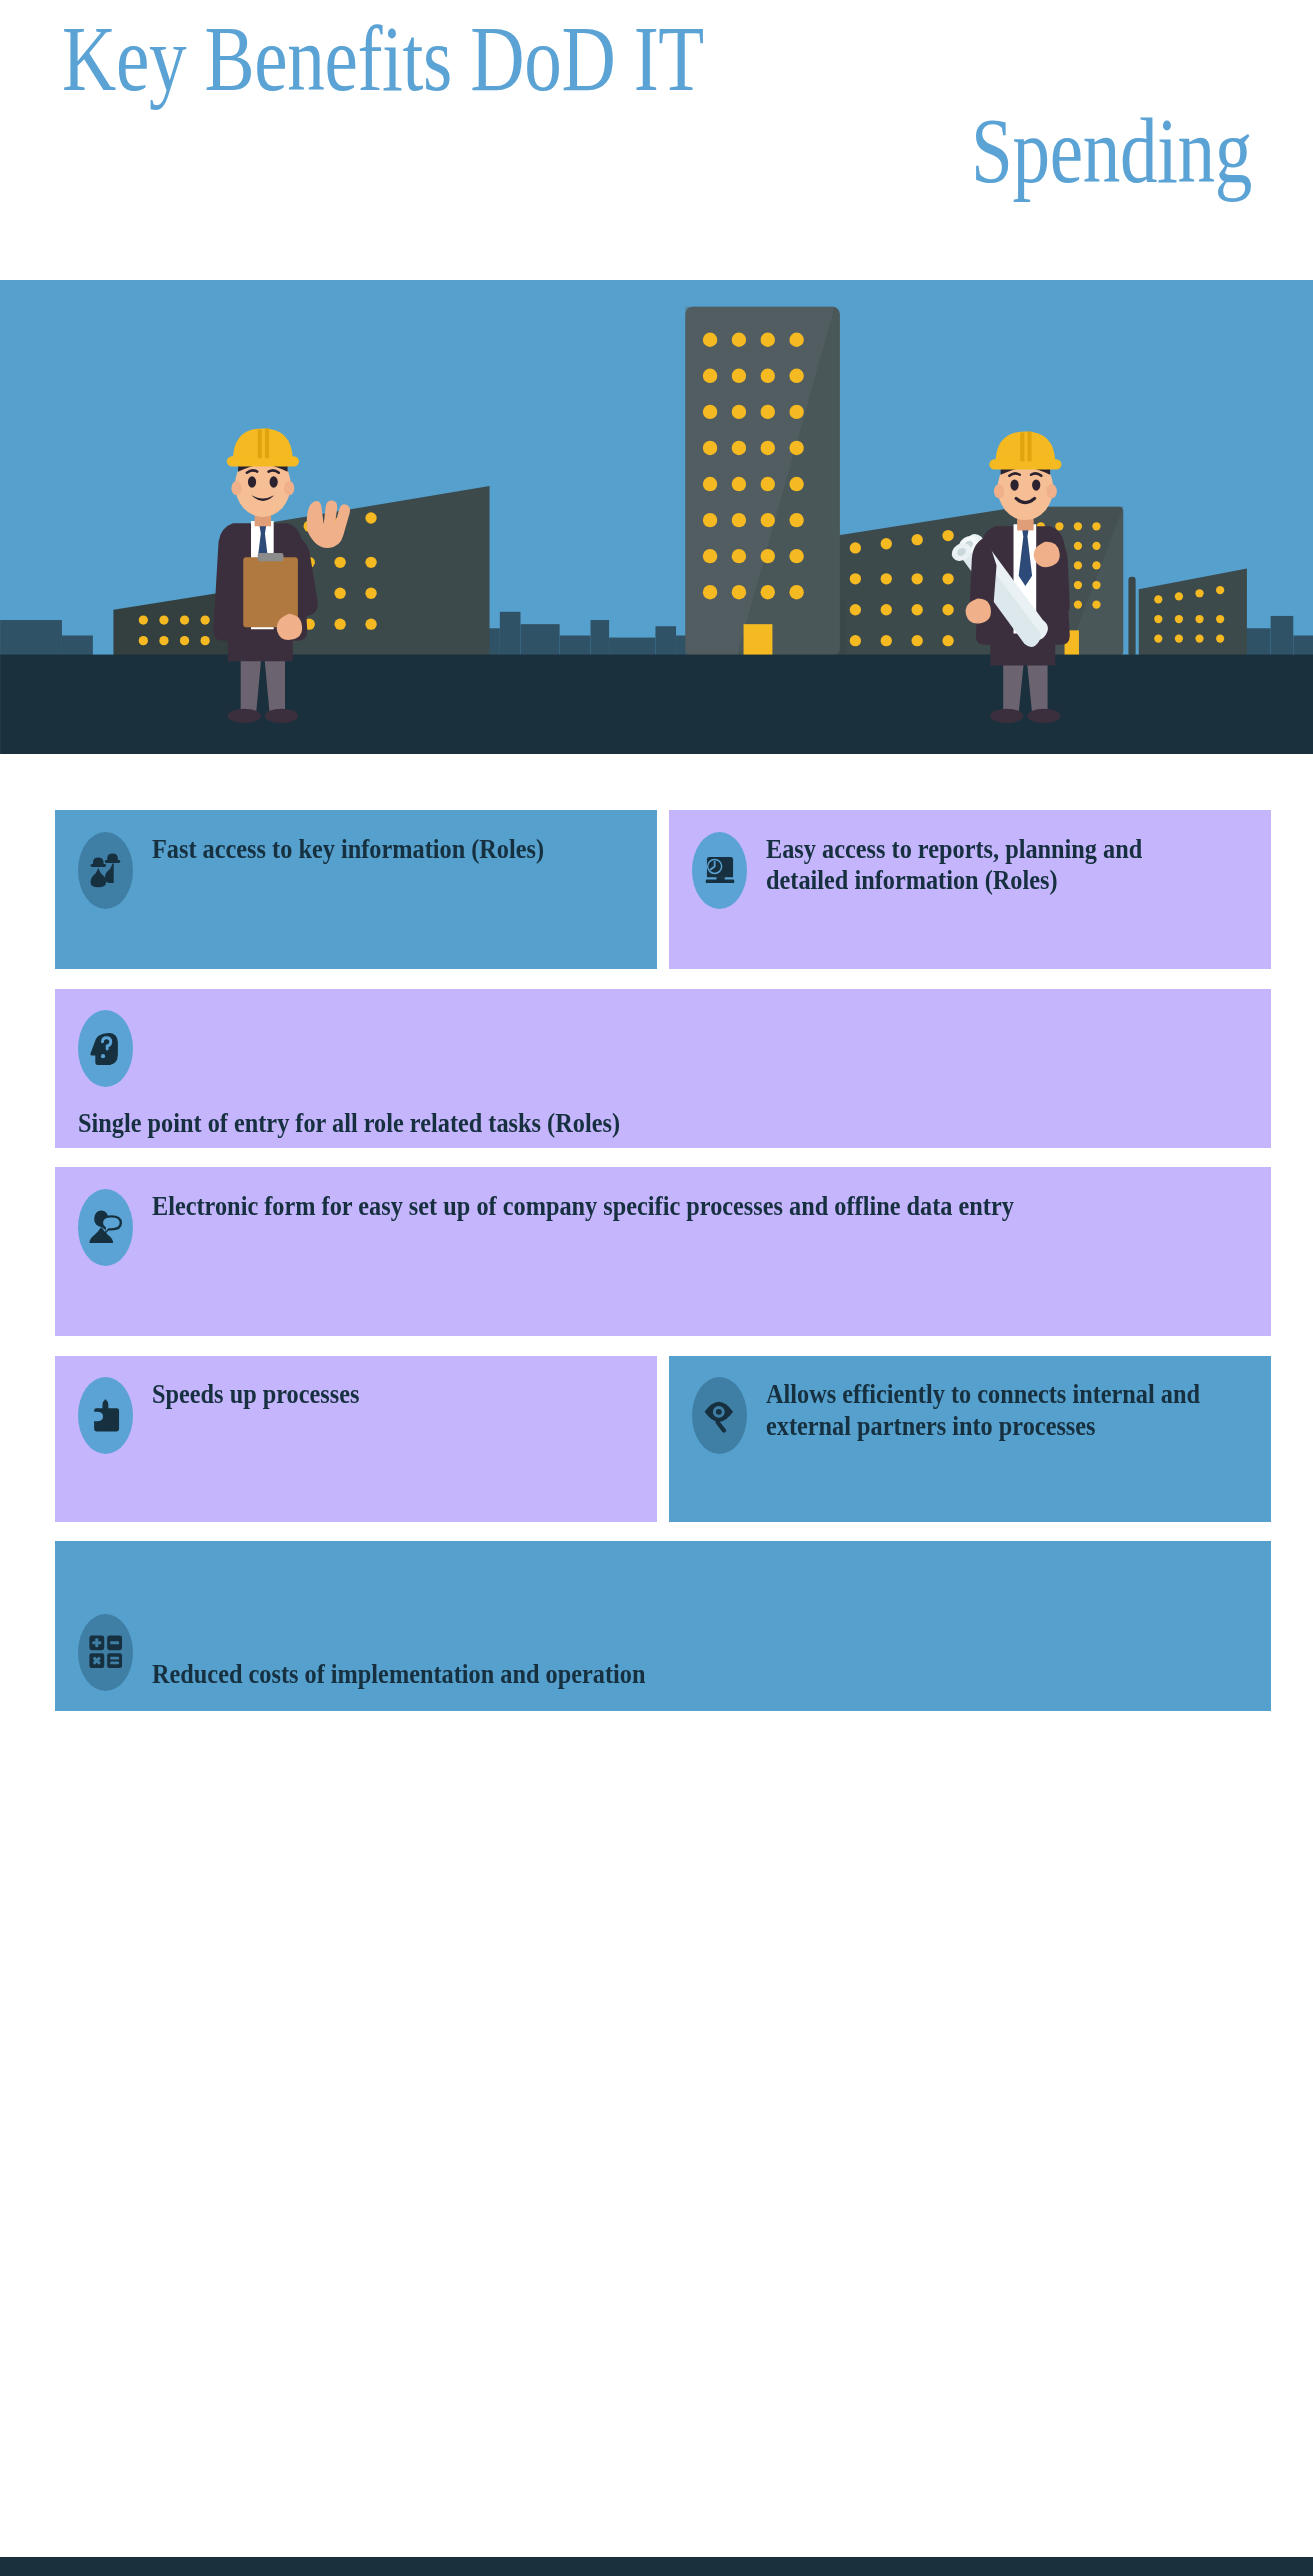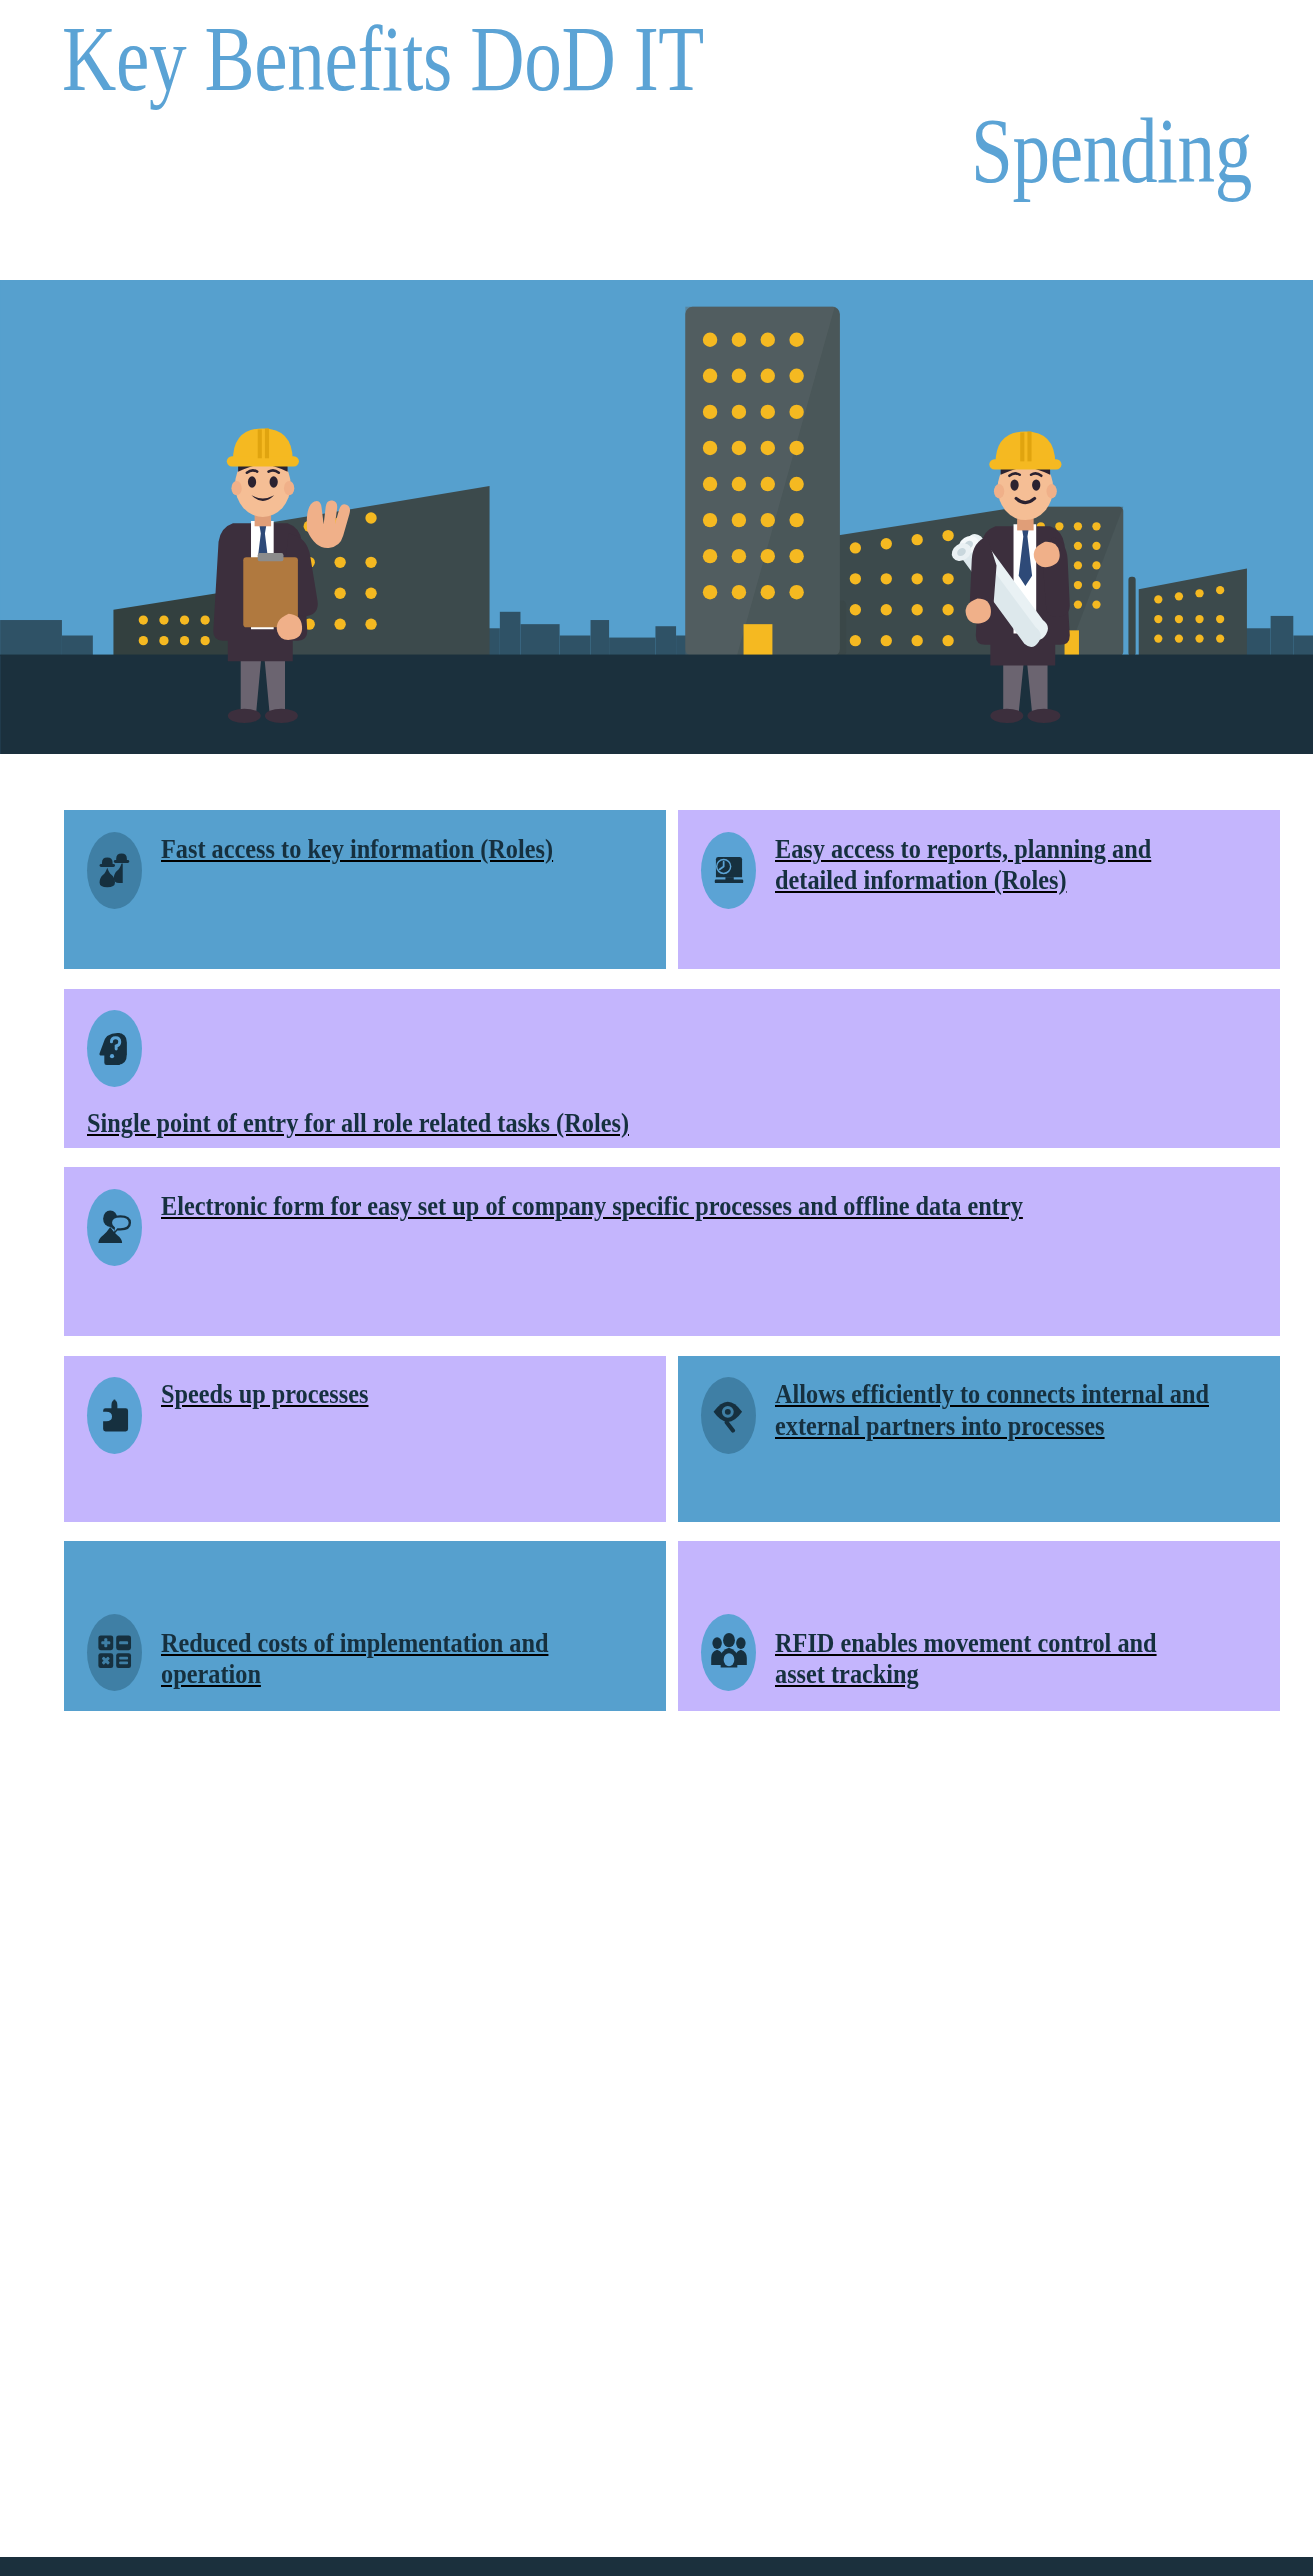--- a/index.html
+++ b/index.html
@@ -34,21 +34,21 @@
   
   .hero{
     position:absolute;left:0;top:280px;width:1314px;height:474px;
     overflow:hidden;
     background:#56A0CE;
   }
   .hero svg{display:block;width:1314px;height:474px;}
 
   
   .grid{
-    position:absolute;left:15px;top:810px;width:1262px;text-decoration:underline;
+    position:absolute;left:6px;top:810px;width:1262px;
   }
   .row{
     display:flex;
     width:1314px;
     gap:12.4px;
     padding:0 49px 0 49px;
     box-sizing:border-box;
     margin-bottom:19.6px;
   }
   .card{
@@ -507,36 +507,20 @@
               <rect x="39" y="40" width="15" height="4.5" rx="1.5"></rect>
               <rect x="39" y="48" width="15" height="4.5" rx="1.5"></rect>
               <rect x="14" y="39" width="5" height="15" rx="1.5" transform="rotate(45 16.5 46.5)"></rect>
               <rect x="14" y="39" width="5" height="15" rx="1.5" transform="rotate(-45 16.5 46.5)"></rect>
             </g>
           </svg>
         </div>
         <div class="card-text">Reduced costs of implementation and operation</div>
       </div>
 
-      <div class="card dark">
-        <div class="icon-badge">
-          <svg width="38" height="38" viewBox="0 0 64 64">
-            <g class="ink">
-              <ellipse cx="12" cy="17" rx="8" ry="10"></ellipse>
-              <path d="M12 28 q-10 3 -10 14 l0 12 l20 0 l0 -12 q0 -11 -10 -14 Z"></path>
-              <ellipse cx="52" cy="17" rx="8" ry="10"></ellipse>
-              <path d="M52 28 q10 3 10 14 l0 12 l-20 0 l0 -12 q0 -11 10 -14 Z"></path>
-              <ellipse cx="32" cy="12" rx="10" ry="12"></ellipse>
-              <path d="M32 25 q-14 4 -14 18 l0 15 l28 0 l0 -15 q0 -14 -14 -18 Z"></path>
-            </g>
-            <ellipse cx="32" cy="45" rx="9" ry="11" fill="#5BA3D5"></ellipse>
-          </svg>
-        </div>
-        <div class="card-text">RFID enables movement control and asset tracking</div>
-      </div>
     </div>
 
   </div>
 
   <div class="footer-band"></div>
 
 </div>
 
 
 </body></html>

